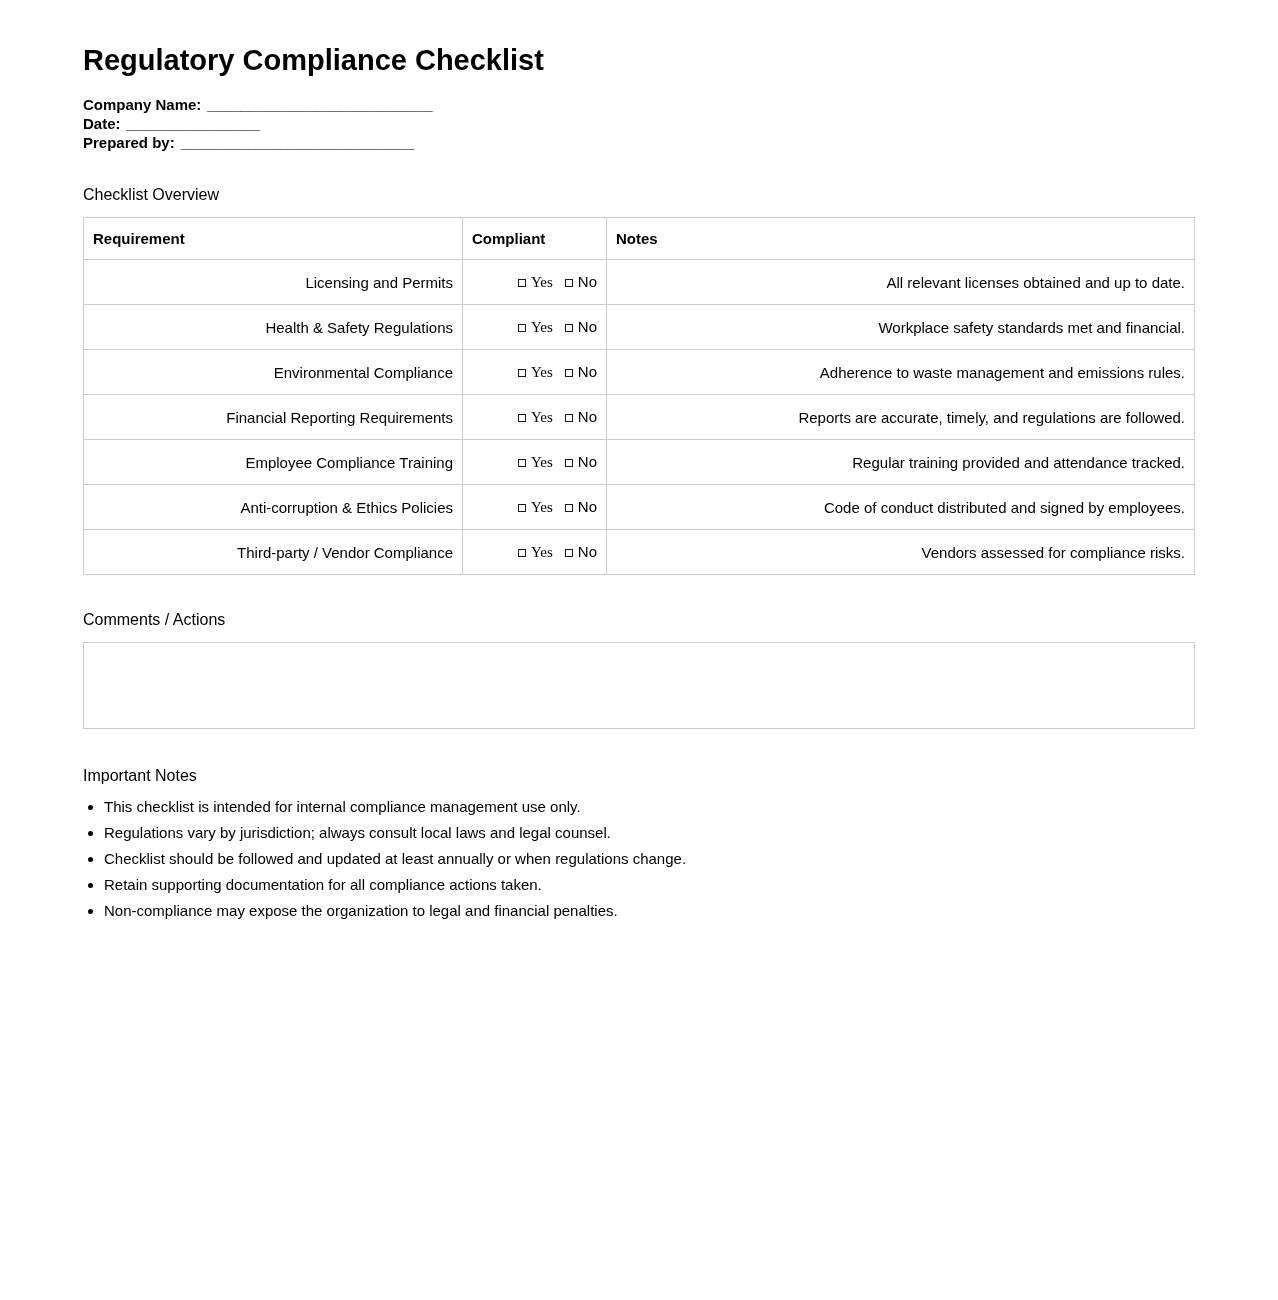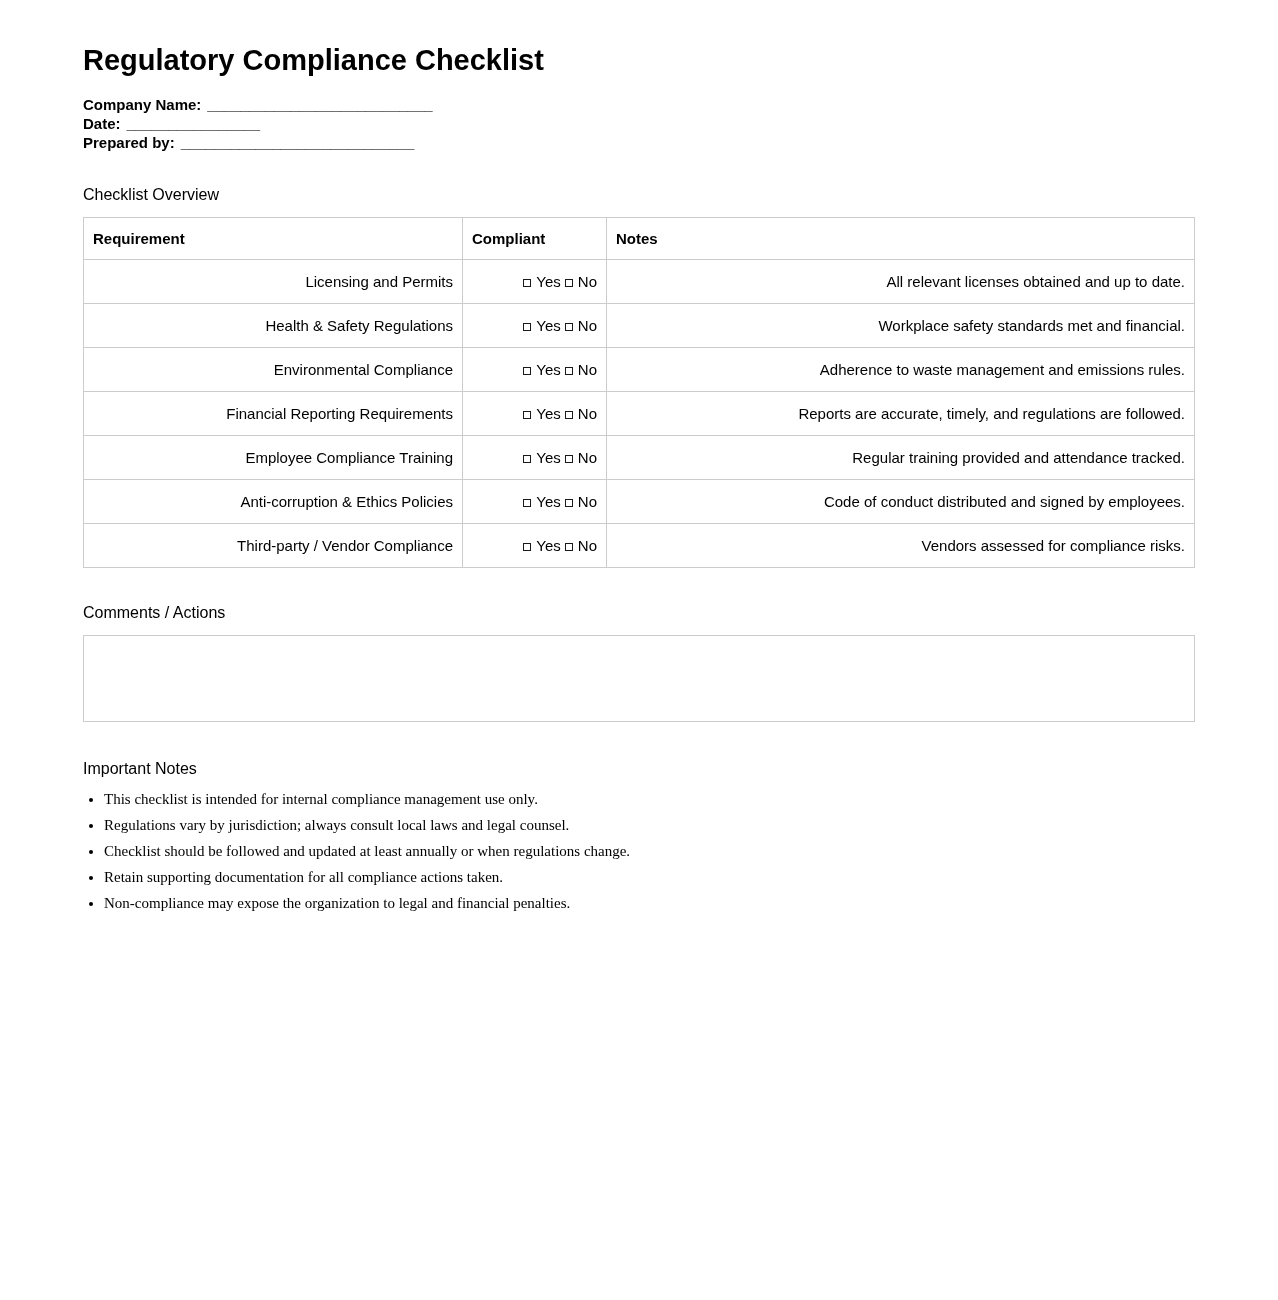--- a/index.html
+++ b/index.html
@@ -42,21 +42,21 @@
   col.c-comp { width: 144px; }
   th, td {
     border: 1px solid #cccccc;
     text-align: left;
     vertical-align: middle;
     font-size: 15px;
   }
   th { padding: 12px 9px; font-weight: bold; }
   td { padding: 13px 9px; text-align: right; }
   .cb-group { white-space: nowrap; cursor: default; }
-  .cb-group.yes { margin-right: 4px; }
+  .cb-group.yes { margin-right: 12px; font-family: Liberation Serif, serif; }
   .cb {
     display: inline-block;
     width: 8px;
     height: 8px;
     border: 1px solid #1a1a1a;
     margin-right: 5px;
   }
   .comments-box {
     width: 100%;
     height: 87px;
@@ -64,21 +64,20 @@
     background: #ffffff;
   }
   ul.notes-list {
     margin: 10px 0 0 0;
     padding-left: 21px;
   }
   ul.notes-list li {
     margin-bottom: 9px;
     font-size: 15px;
     line-height: 17px;
-    font-family: Liberation Serif, serif;
   }
 </style>
 </head>
 <body>
 
 <h1>Regulatory Compliance Checklist</h1>
 
 <div class="form-block">
   <div class="form-line">
     <span>Company Name:</span><span class="blank">___________________________</span>

